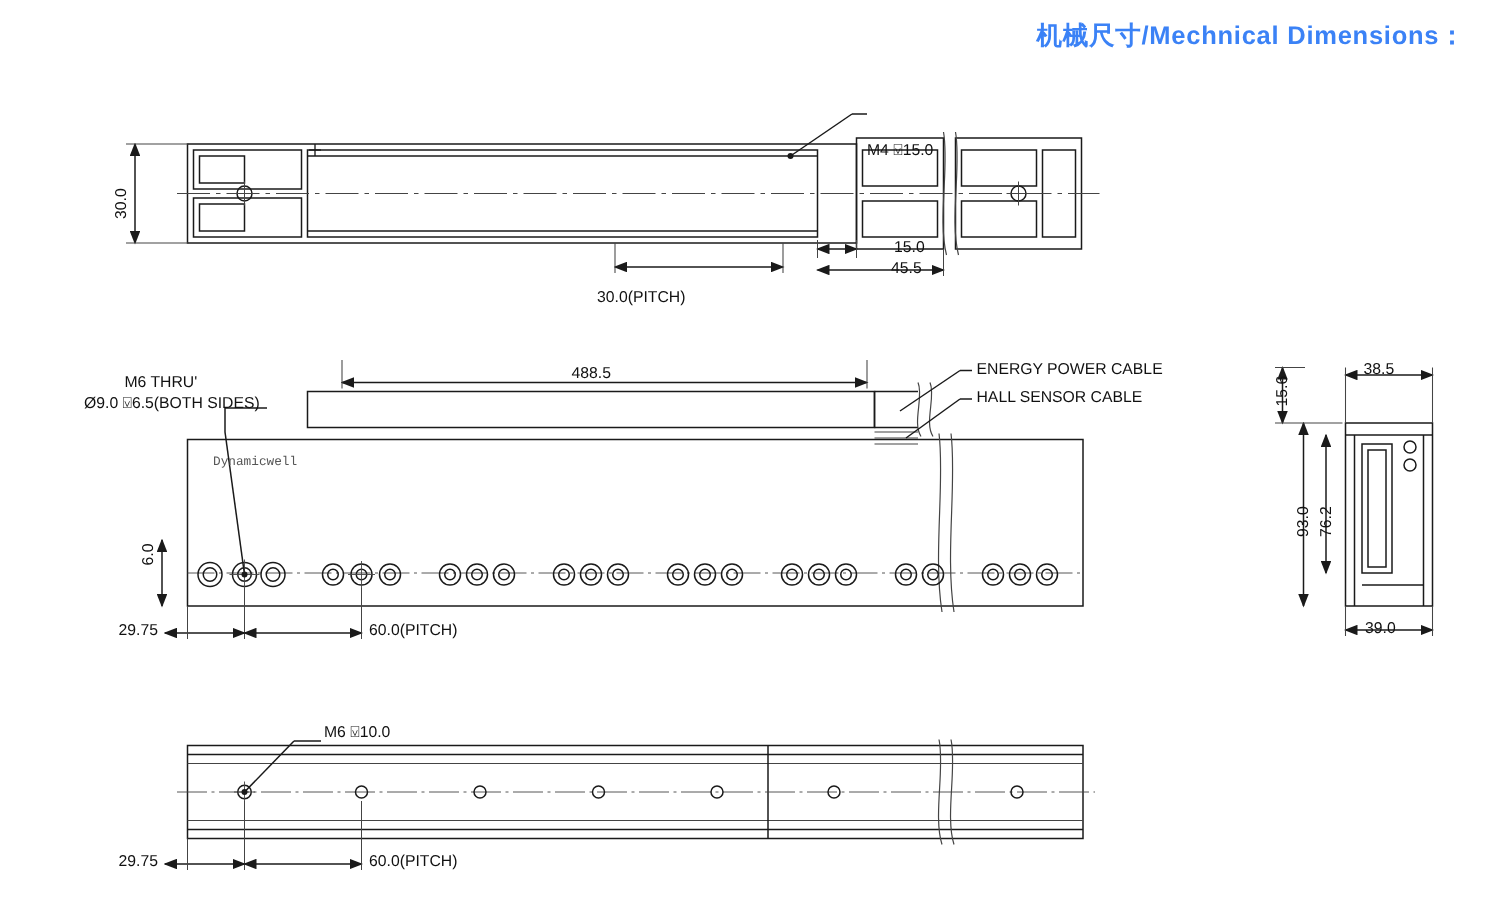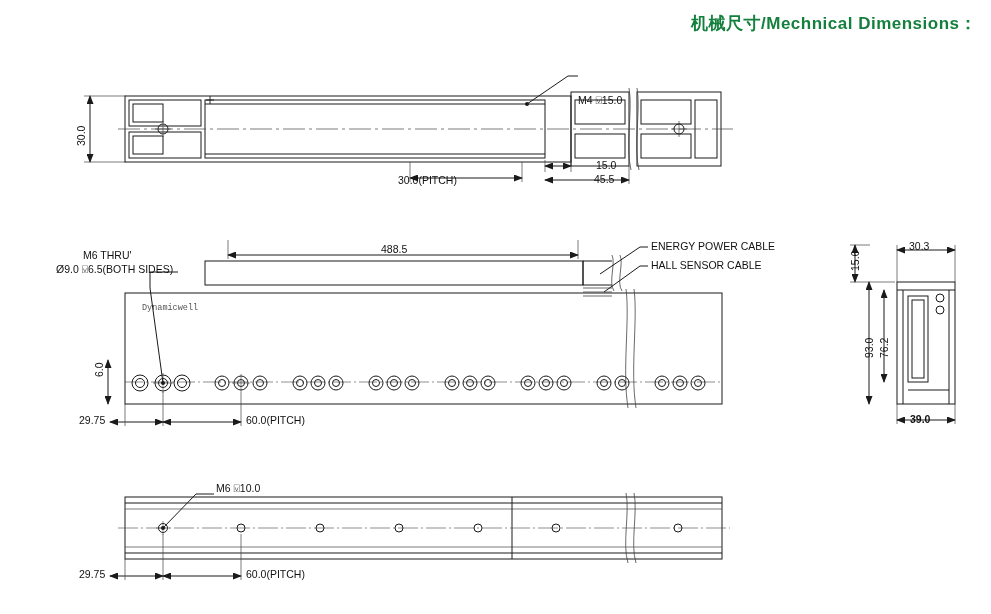--- a/index.html
+++ b/index.html
@@ -9,21 +9,21 @@
     font-family:"Liberation Sans", sans-serif;
     position:relative;
     overflow:hidden;
   }
   #root{position:absolute;left:0;top:0;width:991px;height:614px;}
   .title{
     position:absolute;
     right:14px;top:12px;
     font-size:17px;
     font-weight:bold;
-    color:#15803d;
+    color:#3b82f6;
     letter-spacing:0.5px;
     white-space:nowrap;
   }
   svg{position:absolute;left:0;top:0;width:991px;height:614px;}
   .lbl{
     position:absolute;
     font-size:10.5px;
     color:#111;
     white-space:nowrap;
   }
@@ -335,36 +335,36 @@
         <line x1="163" y1="576" x2="241" y2="576" marker-start="url(#arL)" marker-end="url(#ar)"></line>
         <line x1="241" y1="534" x2="241" y2="580" stroke="#444" stroke-width="0.7"></line>
       </g>
     </g>
   </svg>
 
   <div class="brandtxt" style="left:142px;top:303px;">Dynamicwell</div>
 
   <div class="lbl" style="left:578px;top:70px;margin-top:24px;">M4 ⍌15.0</div>
   <div class="lbl rot" style="left:75px;top:146px;">30.0</div>
-  <div class="lbl" style="left:398px;top:174px;">30.0(PITCH)</div>
+  <div class="lbl" style="left:398px;top:192px;">30.0(PITCH)</div>
   <div class="lbl" style="left:596px;top:159px;text-align:center;">15.0</div>
   <div class="lbl" style="left:594px;top:173px;">45.5</div>
 
   <div class="lbl" style="left:60px;top:249px;padding-left:23px;">M6 THRU'</div>
   <div class="lbl" style="left:56px;top:263px;">Ø9.0 ⍌6.5(BOTH SIDES)</div>
   <div class="lbl" style="left:381px;top:243px;">488.5</div>
   <div class="lbl" style="left:651px;top:240px;">ENERGY POWER CABLE</div>
   <div class="lbl" style="left:651px;top:259px;">HALL SENSOR CABLE</div>
   <div class="lbl rot" style="left:93px;top:377px;">6.0</div>
   <div class="lbl" style="left:79px;top:414px;">29.75</div>
   <div class="lbl" style="left:246px;top:414px;">60.0(PITCH)</div>
 
   <div class="lbl rot" style="left:849px;top:271px;">15.6</div>
-  <div class="lbl" style="left:909px;top:240px;">30.3</div>
+  <div class="lbl" style="left:909px;top:240px;">38.5</div>
   <div class="lbl rot" style="left:863px;top:358px;">93.0</div>
   <div class="lbl rot" style="left:878px;top:358px;">76.2</div>
-  <div class="lbl" style="left:910px;top:413px;font-weight:bold;">39.0</div>
+  <div class="lbl" style="left:910px;top:413px;">39.0</div>
 
   <div class="lbl" style="left:216px;top:482px;">M6 ⍌10.0</div>
   <div class="lbl" style="left:79px;top:568px;">29.75</div>
   <div class="lbl" style="left:246px;top:568px;">60.0(PITCH)</div>
 
 </div>
 
 </body></html>

